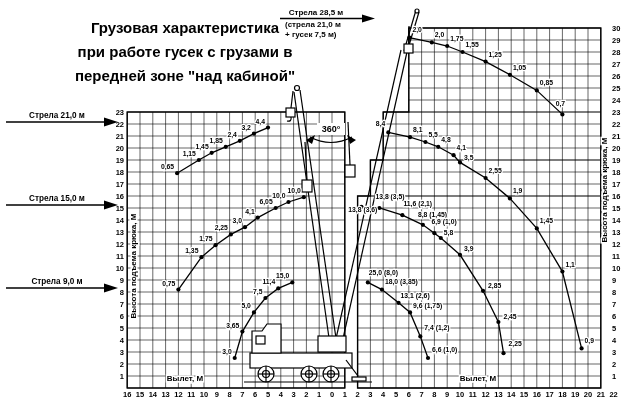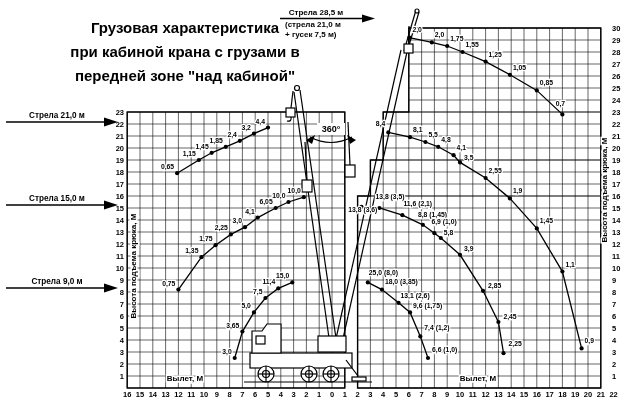--- a/index.html
+++ b/index.html
@@ -9,21 +9,21 @@
          font-size:15px;font-weight:700;line-height:24px;}
   svg{position:absolute;left:0;top:0;}
 </style>
 </head>
 <body>
 
 <div id="stage">
 
   <div id="title">
     <div>Грузовая характеристика</div>
-    <div>при кабиной крана с грузами в</div>
+    <div>при работе гусек с грузами в</div>
     <div>передней зоне "над кабиной"</div>
   </div>
 
   <svg id="chart" width="634" height="410" viewBox="0 0 634 410">
 
     <g id="layer-grids">
         <g stroke="#000000" stroke-width="0.6">
           <line x1="344.8" y1="112" x2="344.8" y2="388"></line>
           <line x1="332" y1="112" x2="332" y2="388"></line>
           <line x1="319.2" y1="112" x2="319.2" y2="388"></line>

